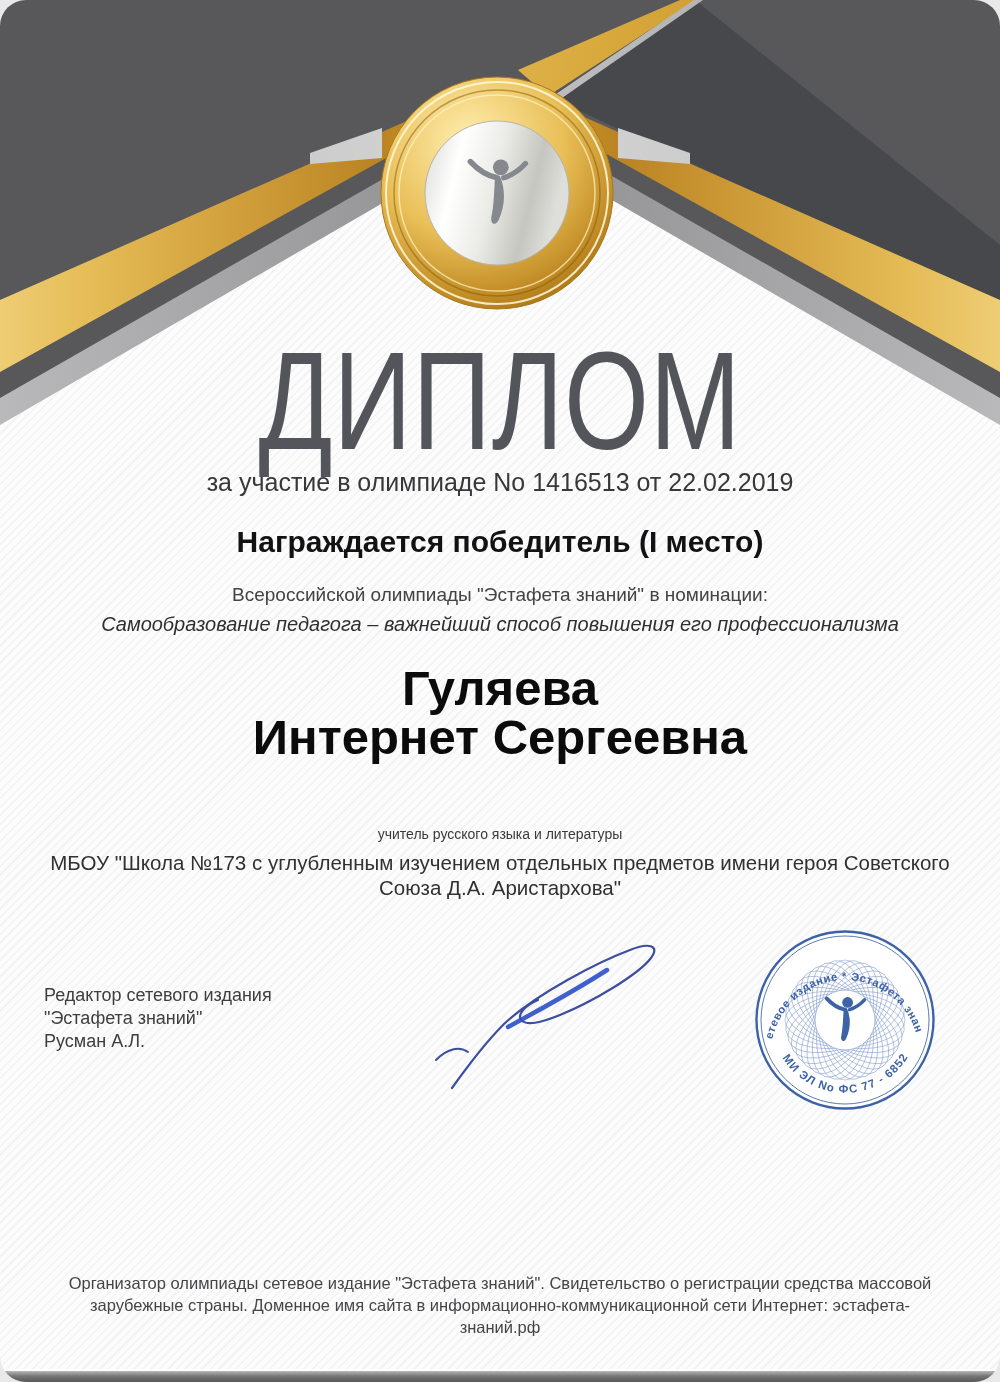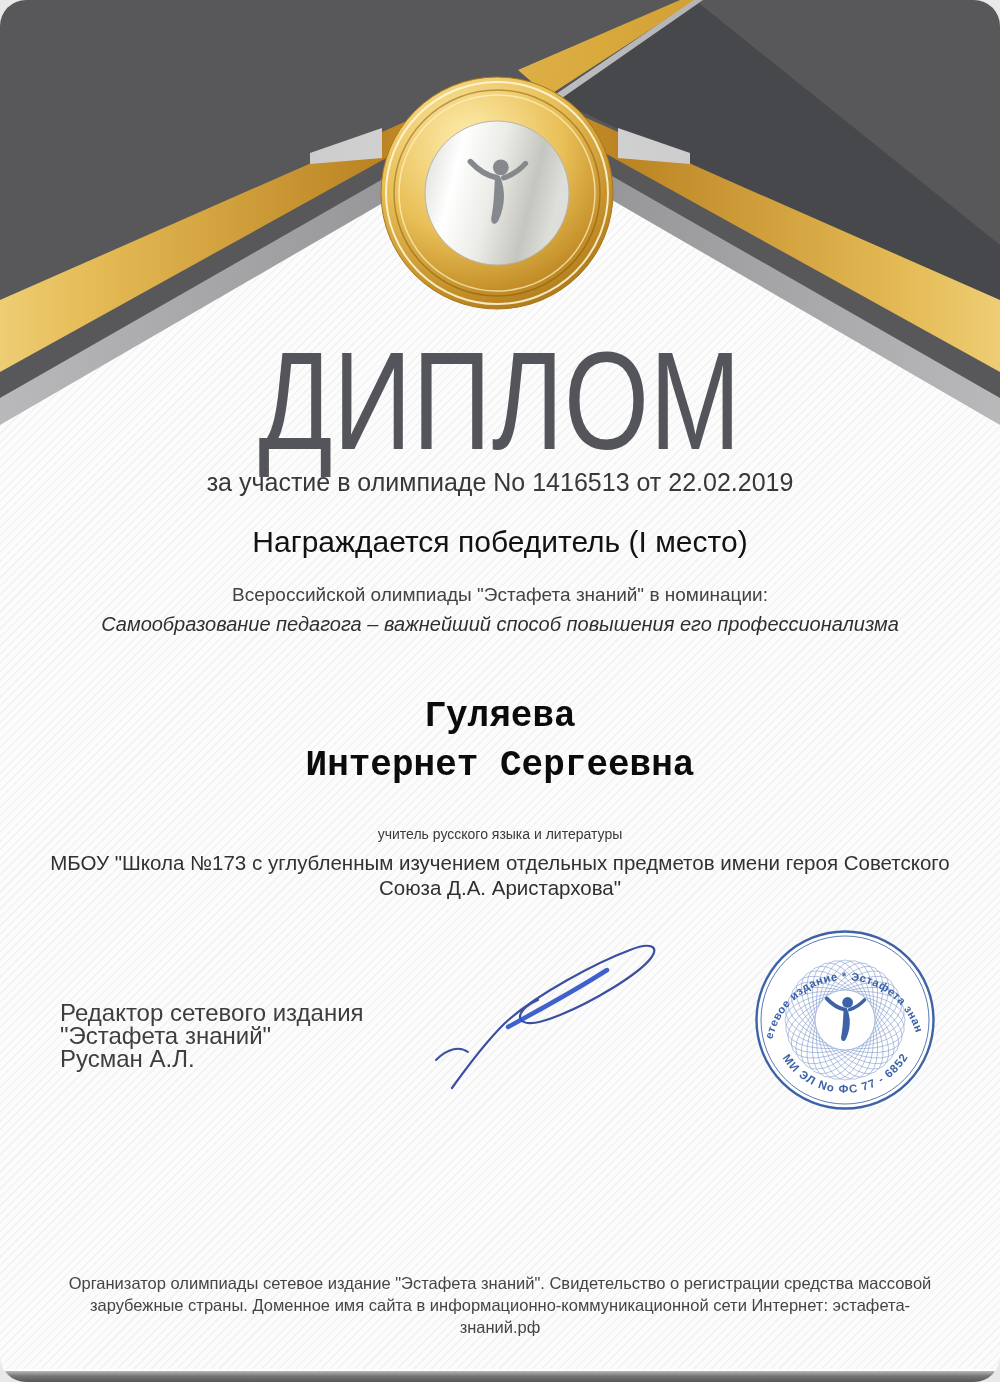--- a/index.html
+++ b/index.html
@@ -31,30 +31,30 @@
     clip-path:polygon(0px 398px,500px 112px,1000px 398px,1000px 425px,500px 135px,0px 425px);}
   .silver-chip-l{position:absolute;inset:0;background:linear-gradient(90deg,#bdbdbd,#efefef);
     clip-path:polygon(310px 153px,382px 128px,382px 158px,310px 164px);}
   .silver-chip-r{position:absolute;inset:0;background:linear-gradient(90deg,#efefef,#bdbdbd);
     clip-path:polygon(618px 128px,690px 153px,690px 164px,618px 158px);}
   
   .center-line{position:absolute;left:0;width:1000px;text-align:center;}
   .title{top:328px;height:148px;font-size:140px;line-height:146px;color:#54555a;
     transform:scaleX(0.78);transform-origin:50% 50%;letter-spacing:1px;font-weight:400;}
   .subtitle{top:468px;font-size:25px;color:#38383a;}
-  .award{top:525px;font-size:30px;font-weight:400;color:#121214;}
+  .award{top:525px;font-size:30px;font-weight:700;color:#121214;}
   .nom1{top:584px;font-size:19px;color:#434345;}
   .nom2{top:613px;font-size:20px;color:#2f2f31;font-style:italic;}
-  .name{top:692px;font-size:36px;line-height:49px;font-weight:700;color:#0b0b0c;font-family:Liberation Mono, monospace;}
+  .name{top:664px;font-size:49px;line-height:49px;font-weight:700;color:#0b0b0c;}
   .body19{font-size:14px;color:#3a3a3c;}
   .org{font-size:20.5px;color:#313133;}
   .pos-line{top:826px;}
   .org1{top:851px;}
   .org2{top:876px;}
-  .editor{position:absolute;left:60px;top:984px;font-size:24px;line-height:23px;color:#3e3e40;margin-top:17px;}
+  .editor{position:absolute;left:44px;top:984px;font-size:18px;line-height:23px;color:#3e3e40;}
   .footer{position:absolute;left:60px;width:880px;top:1272px;text-align:center;
     font-size:16.5px;line-height:22px;color:#454547;}
   .bottom-edge{position:absolute;left:0;right:0;bottom:11px;height:2px;background:#ffffff;opacity:.8;}
   .bottom-bar{position:absolute;left:0;right:0;bottom:0;height:11px;
     background:linear-gradient(180deg,#b9b9bb,#77777a 45%,#57575a);}
 </style>
 </head>
 <body>
 
 <div class="page">

